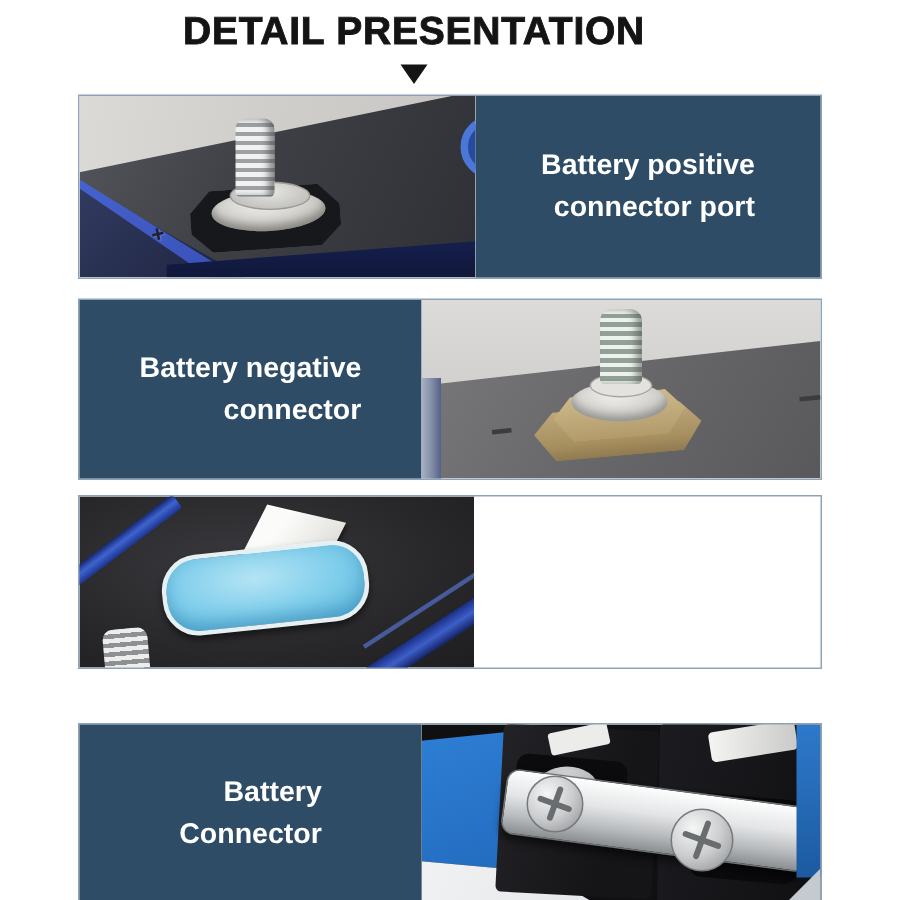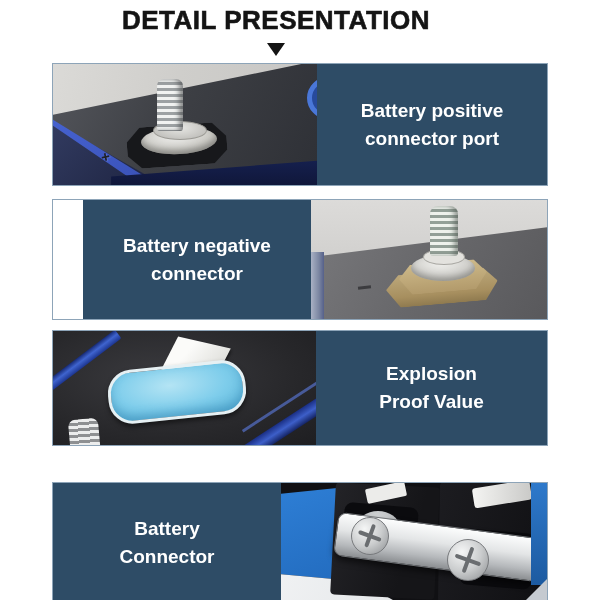--- a/index.html
+++ b/index.html
@@ -12,21 +12,21 @@
   .down-arrow{position:absolute;top:43px;left:50%;transform:translateX(-50%);width:0;height:0;
          border-left:9px solid transparent;border-right:9px solid transparent;
          border-top:13px solid #141414;}
   
   .row{position:absolute;left:52px;width:496px;display:flex;box-sizing:border-box;
        border:1px solid var(--row-border,#8da4b8);}
   .row1{top:63px;height:123px;}
   .row2{top:199px;height:121px;}
   .row3{top:330px;height:116px;}
   .row4{top:482px;height:122px;}
-  .label{flex:1;display:flex;align-items:center;justify-content:center;text-align:center;
+  .label{flex:1;display:flex;align-items:center;justify-content:center;text-align:right;
          background:var(--label-box-bg,#2e4c66);color:var(--label-text,#fff);
          font-size:19px;font-weight:bold;line-height:28px;white-space:pre-line;}
   .photo{position:relative;overflow:hidden;flex:none;}
   .p1{width:264px;}  .p2{width:266px;}  .p3{width:263px;}  .p4{width:266px;}
   .s{position:absolute;}
   
   .p1-bg{inset:0;background:linear-gradient(100deg,#dbdad7 0%,#cfcecb 45%,#c6c5c3 100%);}
   .p1-top{inset:0;background:linear-gradient(115deg,#54565c 0%,#3d3f44 45%,#2e3036 100%);
           clip-path:polygon(0 42%,94% 0,100% 0,100% 100%,0 100%);}
   .p1-side{inset:0;background:linear-gradient(135deg,#39436b 0%,#1d2340 60%,#161b33 100%);
@@ -148,21 +148,21 @@
       <div class="s p1-washer-cap"></div>
       <div class="s p1-stud"></div>
       <div class="s p1-plus">+</div>
       <div class="s p1-valve-arc"></div>
     </div>
     <div class="label">Battery positive
 connector port</div>
   </section>
 
   <section class="row row2">
-    <div class="label" style="flex:none;width:228px;margin-left:30px;">Battery negative
+    <div class="label" style="flex:none;width:228px;">Battery negative
 connector</div>
     <div class="photo p2" style="flex:1">
       <div class="s p2-bg"></div>
       <div class="s p2-top"></div>
       <div class="s p2-left-edge"></div>
       <div class="s p2-plate-b"></div>
       <div class="s p2-plate-t"></div>
       <div class="s p2-washer"></div>
       <div class="s p2-washer-cap"></div>
       <div class="s p2-stud"></div>
@@ -174,22 +174,20 @@
   <section class="row row3">
     <div class="photo p3">
       <div class="s p3-bg"></div>
       <div class="s p3-stripe-tl"></div>
       <div class="s p3-stripe-br2"></div>
       <div class="s p3-stripe-br"></div>
       <div class="s p3-tab"></div>
       <div class="s p3-valve"></div>
       <div class="s p3-stud"></div>
     </div>
-    <div class="label">Explosion
-Proof Value</div>
   </section>
 
   <section class="row row4">
     <div class="label" style="flex:none;width:228px;">Battery
 Connector</div>
     <div class="photo p4" style="flex:1">
       <div class="s p4-bg"></div>
       <div class="s p4-blue-left"></div>
       <div class="s p4-table"></div>
       <div class="s p4-cell-left"></div>

